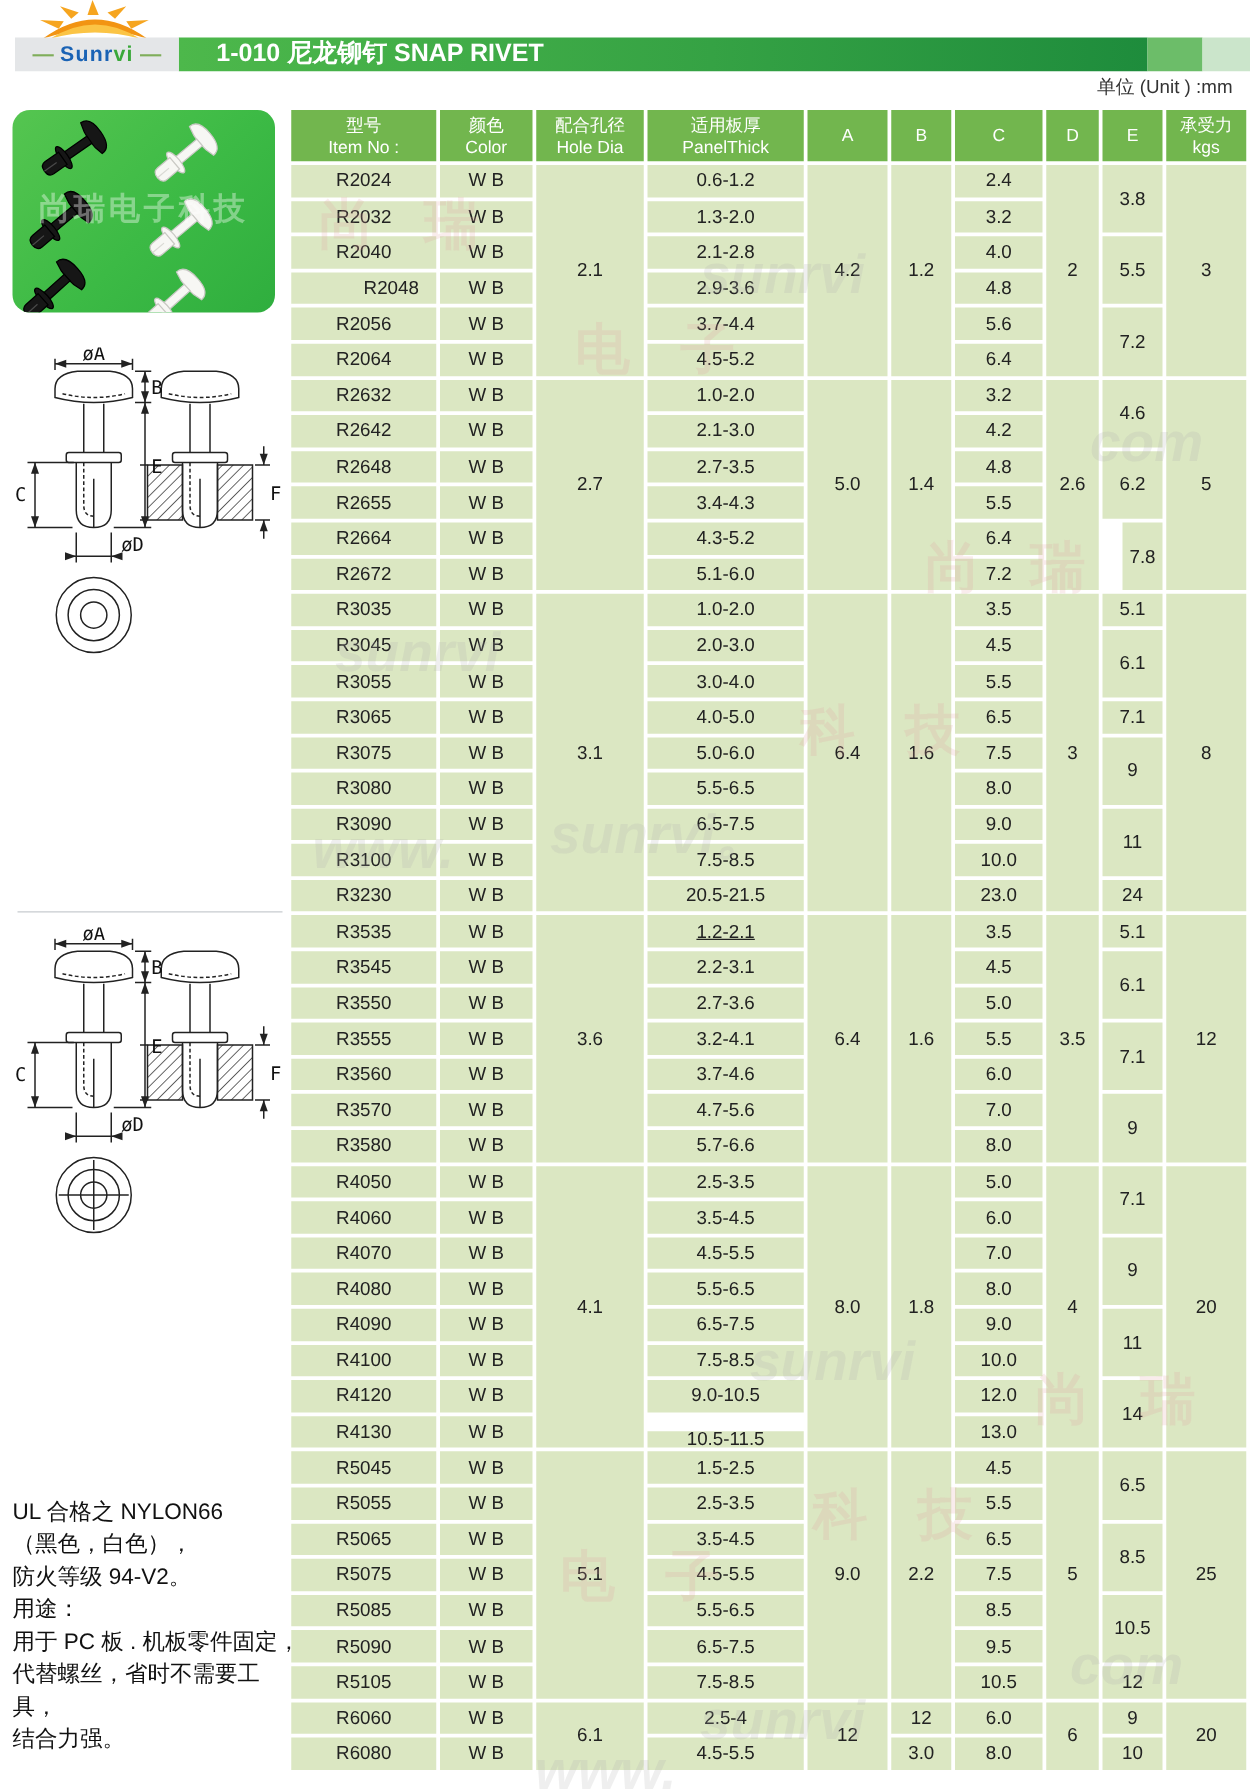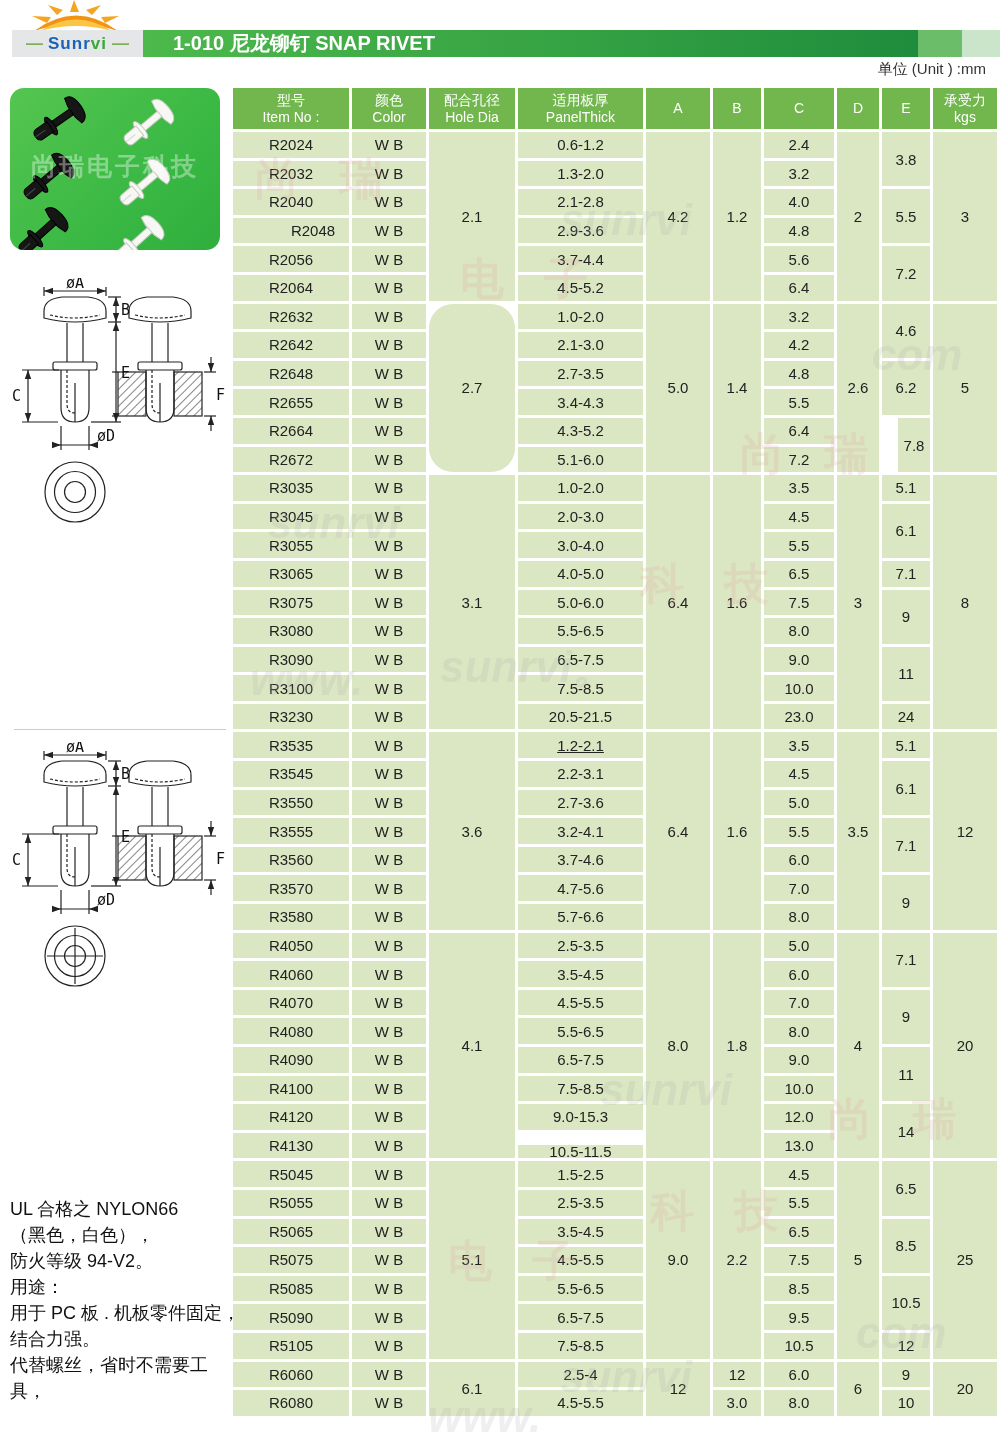--- a/index.html
+++ b/index.html
@@ -270,22 +270,22 @@
    <text x="97" y="163">øD</text>
    <text x="216" y="122">F</text>
  </g>
 </svg></div>
   <div class="notes" id="notes">
       <div>UL 合格之 NYLON66</div>
       <div>（黑色，白色），</div>
       <div>防火等级 94-V2。</div>
       <div>用途：</div>
       <div>用于 PC 板 . 机板零件固定，</div>
+      <div>代替螺丝，省时不需要工具，</div>
       <div>结合力强。</div>
-      <div>代替螺丝，省时不需要工具，</div>
     </div>
 
   <div class="spec-table" id="spec-table">
       <div class="th" style="grid-area: 1 / 1;">
         <div>型号</div>
         <div>Item No :</div>
       </div>
       <div class="th" style="grid-area: 1 / 2;">
         <div>颜色</div>
         <div>Color</div>
@@ -356,21 +356,21 @@
       <div class="td" style="grid-area: 11 / 4 / span 1;">3.4-4.3</div>
       <div class="td" style="grid-area: 11 / 7 / span 1;">5.5</div>
       <div class="td" style="grid-area: 12 / 1 / span 1;">R2664</div>
       <div class="td" style="grid-area: 12 / 2 / span 1;">W B</div>
       <div class="td" style="grid-area: 12 / 4 / span 1;">4.3-5.2</div>
       <div class="td" style="grid-area: 12 / 7 / span 1;">6.4</div>
       <div class="td" style="grid-area: 13 / 1 / span 1;">R2672</div>
       <div class="td" style="grid-area: 13 / 2 / span 1;">W B</div>
       <div class="td" style="grid-area: 13 / 4 / span 1;">5.1-6.0</div>
       <div class="td" style="grid-area: 13 / 7 / span 1;">7.2</div>
-      <div class="td" style="grid-area: 8 / 3 / span 6; border-radius: 24px;">2.7</div>
+      <div class="td" style="grid-area: 8 / 3 / span 6;">2.7</div>
       <div class="td" style="grid-area: 8 / 5 / span 6;">5.0</div>
       <div class="td" style="grid-area: 8 / 6 / span 6;">1.4</div>
       <div class="td" style="grid-area: 8 / 8 / span 6;">2.6</div>
       <div class="td" style="grid-area: 8 / 9 / span 2;">4.6</div>
       <div class="td" style="grid-area: 10 / 9 / span 2;">6.2</div>
       <div class="td" style="grid-area: 12 / 9 / span 2; margin-left: 16px;">7.8</div>
       <div class="td" style="grid-area: 8 / 10 / span 6;">5</div>
       <div class="td" style="grid-area: 14 / 1 / span 1;">R3035</div>
       <div class="td" style="grid-area: 14 / 2 / span 1;">W B</div>
       <div class="td" style="grid-area: 14 / 4 / span 1;">1.0-2.0</div>
@@ -474,21 +474,21 @@
       <div class="td" style="grid-area: 34 / 1 / span 1;">R4090</div>
       <div class="td" style="grid-area: 34 / 2 / span 1;">W B</div>
       <div class="td" style="grid-area: 34 / 4 / span 1;">6.5-7.5</div>
       <div class="td" style="grid-area: 34 / 7 / span 1;">9.0</div>
       <div class="td" style="grid-area: 35 / 1 / span 1;">R4100</div>
       <div class="td" style="grid-area: 35 / 2 / span 1;">W B</div>
       <div class="td" style="grid-area: 35 / 4 / span 1;">7.5-8.5</div>
       <div class="td" style="grid-area: 35 / 7 / span 1;">10.0</div>
       <div class="td" style="grid-area: 36 / 1 / span 1;">R4120</div>
       <div class="td" style="grid-area: 36 / 2 / span 1;">W B</div>
-      <div class="td" style="grid-area: 36 / 4 / span 1;">9.0-15.3</div>
+      <div class="td" style="grid-area: 36 / 4 / span 1;">9.0-10.5</div>
       <div class="td" style="grid-area: 36 / 7 / span 1;">12.0</div>
       <div class="td" style="grid-area: 37 / 1 / span 1;">R4130</div>
       <div class="td" style="grid-area: 37 / 2 / span 1;">W B</div>
       <div class="td" style="grid-area: 37 / 4 / span 1; margin-top: 12px;">10.5-11.5</div>
       <div class="td" style="grid-area: 37 / 7 / span 1;">13.0</div>
       <div class="td" style="grid-area: 30 / 3 / span 8;">4.1</div>
       <div class="td" style="grid-area: 30 / 5 / span 8;">8.0</div>
       <div class="td" style="grid-area: 30 / 6 / span 8;">1.8</div>
       <div class="td" style="grid-area: 30 / 8 / span 8;">4</div>
       <div class="td" style="grid-area: 30 / 9 / span 2;">7.1</div>

